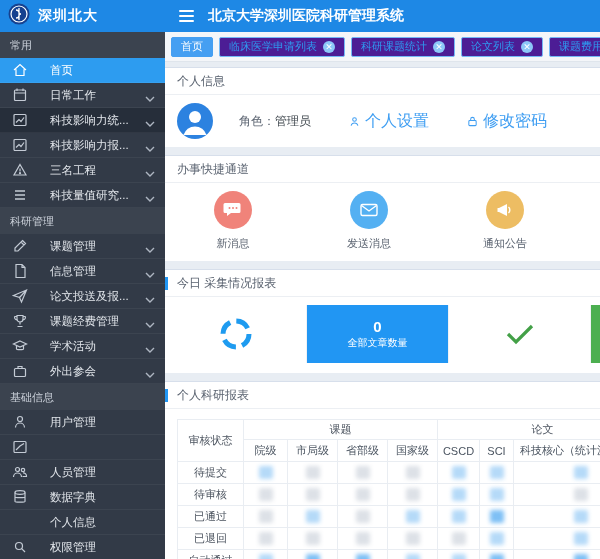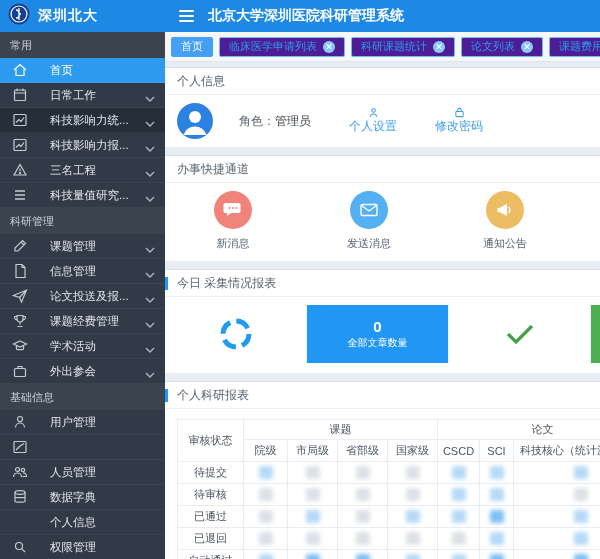--- a/index.html
+++ b/index.html
@@ -54,22 +54,22 @@
   .card-header { height:27px; line-height:27px; padding-left:12px; font-size:12px;
     color:#5a6370; border-bottom:1px solid #eceff3; position:relative; }
   .card-header.accent::before { content:""; position:absolute; left:0; top:7px;
     width:3px; height:13px; background:#2196f3; }
 
   
   .pi-body { display:flex; align-items:center; height:52px; padding:0 12px;text-align:center; }
   .avatar { width:36px; height:36px; flex-shrink:0; }
   .role { margin-left:26px; font-size:12px; color:#5a6370; }
   .role b { color:#40484f; font-weight:normal; }
-  .pi-link { margin-left:38px; color:#3f9ef2; font-size:12px; display:inline-flex;
-    align-items:center; cursor:pointer;flex-direction:column; }
+  .pi-link { margin-left:38px; color:#3f9ef2; font-size:16px; display:inline-flex;
+    align-items:center; gap:5px; cursor:pointer; }
   .pi-link svg { display:block; }
 
   
   .qc-body { display:flex; padding:8px 0 10px 0; }
   .channel { width:136px; text-align:center; cursor:pointer; }
   .channel .bubble { width:38px; height:38px; border-radius:50%; margin:0 auto;
     display:flex; align-items:center; justify-content:center; }
   .bubble.red { background:#f0837a; }
   .bubble.blue { background:#54b0f2; }
   .bubble.yellow { background:#edbd63; }

